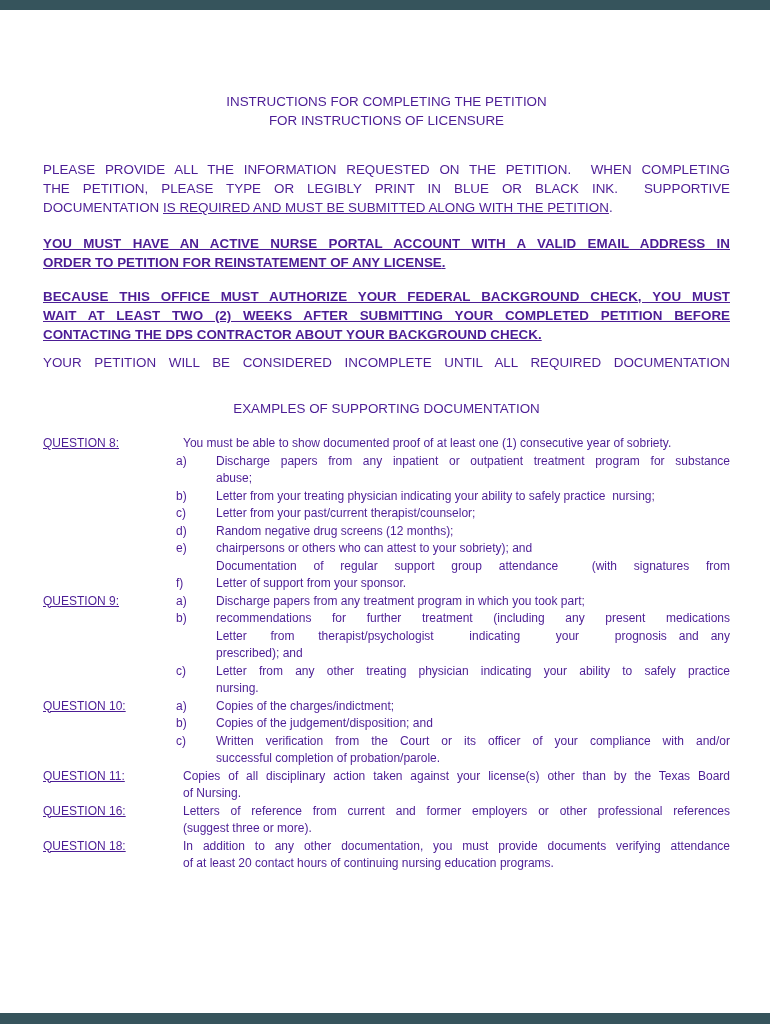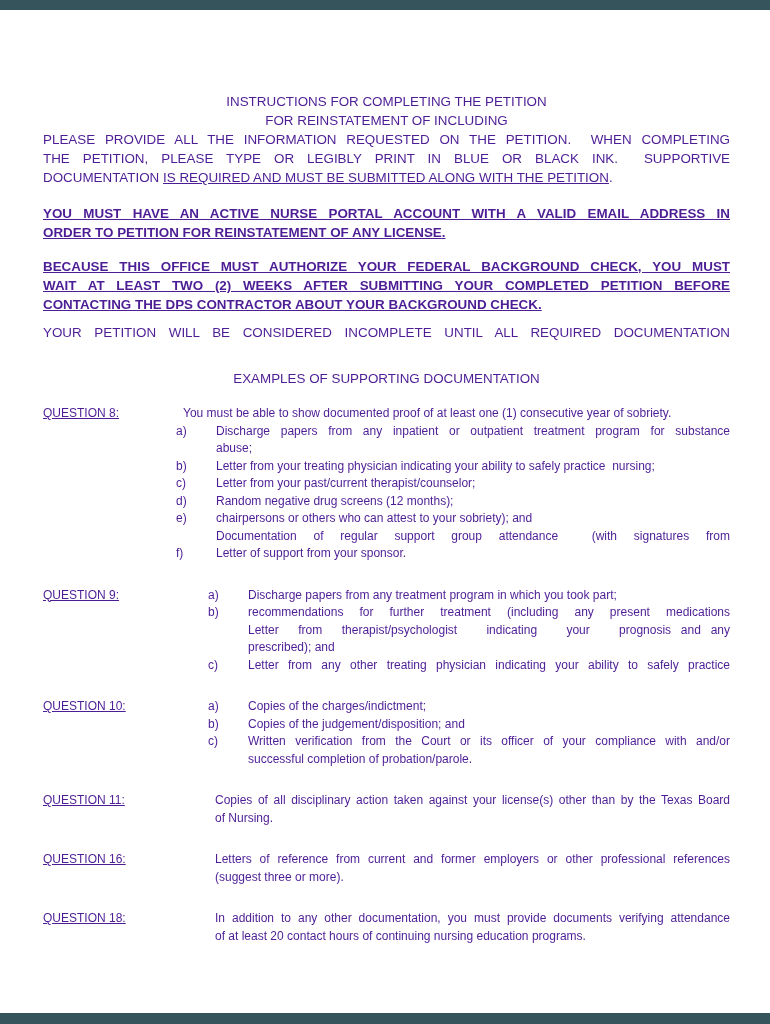--- a/index.html
+++ b/index.html
@@ -11,50 +11,50 @@
     font-family:Liberation Sans, sans-serif;
     color:#4c1d95;
   }
   .edge-bar{position:absolute;left:0;width:770px;height:10px;background:#36545c;}
   .edge-bar.top{top:0;}
   .edge-bar.bottom{bottom:0;height:11px;}
   .content{padding:0 40px 0 43px;}
   .para{font-size:13.4px;line-height:19px;}
   .title{margin-top:92px;text-align:center;}
   .heading{margin-top:27px;text-align:center;}
-  .p1{}
+  .p1{margin-top:30px;}
   .p2{margin-top:17px;}
   .p3{margin-top:15px;}
   .p4{margin-top:9px;}
   .bold{font-weight:bold;}
   .line{white-space:pre-wrap;}
   .jl{text-align-last:justify;}
   .u{text-decoration:underline;}
   .ul-lines .line > span{text-decoration:underline;}
   .qsec{margin-top:17px;font-size:12px;line-height:17.5px;}
   .q{display:flex;align-items:flex-start;}
-  .q + .q{margin-top:24px;gap:32px;}
+  .q + .q{margin-top:0;}
   .qlabel{width:133px;flex:none;text-decoration:underline;}
   .qcontent{flex:1;min-width:0;}
   .qtext{padding-left:7px;}
   .li{display:flex;}
   .li-letter{width:40px;flex:none;}
   .li-body{flex:1;min-width:0;}
 </style>
 </head>
 <body>
 
 <div class="page">
   <div class="edge-bar top" style="background-color: rgb(54, 84, 92);"></div>
 
   <div class="content">
 
     <div class="title para">
       <div class="line">INSTRUCTIONS FOR COMPLETING THE PETITION</div>
-      <div class="line">FOR REINSTATEMENT OF INCLUDING</div>
+      <div class="line">FOR INSTRUCTIONS OF LICENSURE</div>
     </div>
 
     <div class="para p1">
         <div class="line jl"><span>PLEASE PROVIDE ALL THE INFORMATION REQUESTED ON THE PETITION.  WHEN COMPLETING</span></div>
         <div class="line jl"><span>THE PETITION, PLEASE TYPE OR LEGIBLY PRINT IN BLUE OR BLACK INK.  SUPPORTIVE</span></div>
         <div class="line"><span>DOCUMENTATION </span><span class="u">IS REQUIRED AND MUST BE SUBMITTED ALONG WITH THE PETITION</span><span>.</span></div>
       </div>
 
     <div class="para p2 bold ul-lines">
         <div class="line jl"><span>YOU MUST HAVE AN ACTIVE NURSE PORTAL ACCOUNT WITH A VALID EMAIL ADDRESS IN</span></div>
@@ -136,20 +136,21 @@
             <div class="li-body">
                 <div class="line jl"><span>recommendations  for  further  treatment  (including  any  present  medications</span></div>
                 <div class="line jl"><span>Letter  from  therapist/psychologist   indicating   your   prognosis and any</span></div>
                 <div class="line"><span>prescribed); and</span></div>
               </div>
           </div>
           <div class="li">
             <div class="li-letter">c)</div>
             <div class="li-body">
                 <div class="line jl"><span>Letter from any other treating physician indicating your ability to safely practice</span></div>
+                <div class="line"><span>nursing.</span></div>
               </div>
           </div>
         </div>
       </div>
 
       <div class="q">
         <div class="qlabel">QUESTION 10:</div>
         <div class="qcontent">
           <div class="li">
             <div class="li-letter">a)</div>

